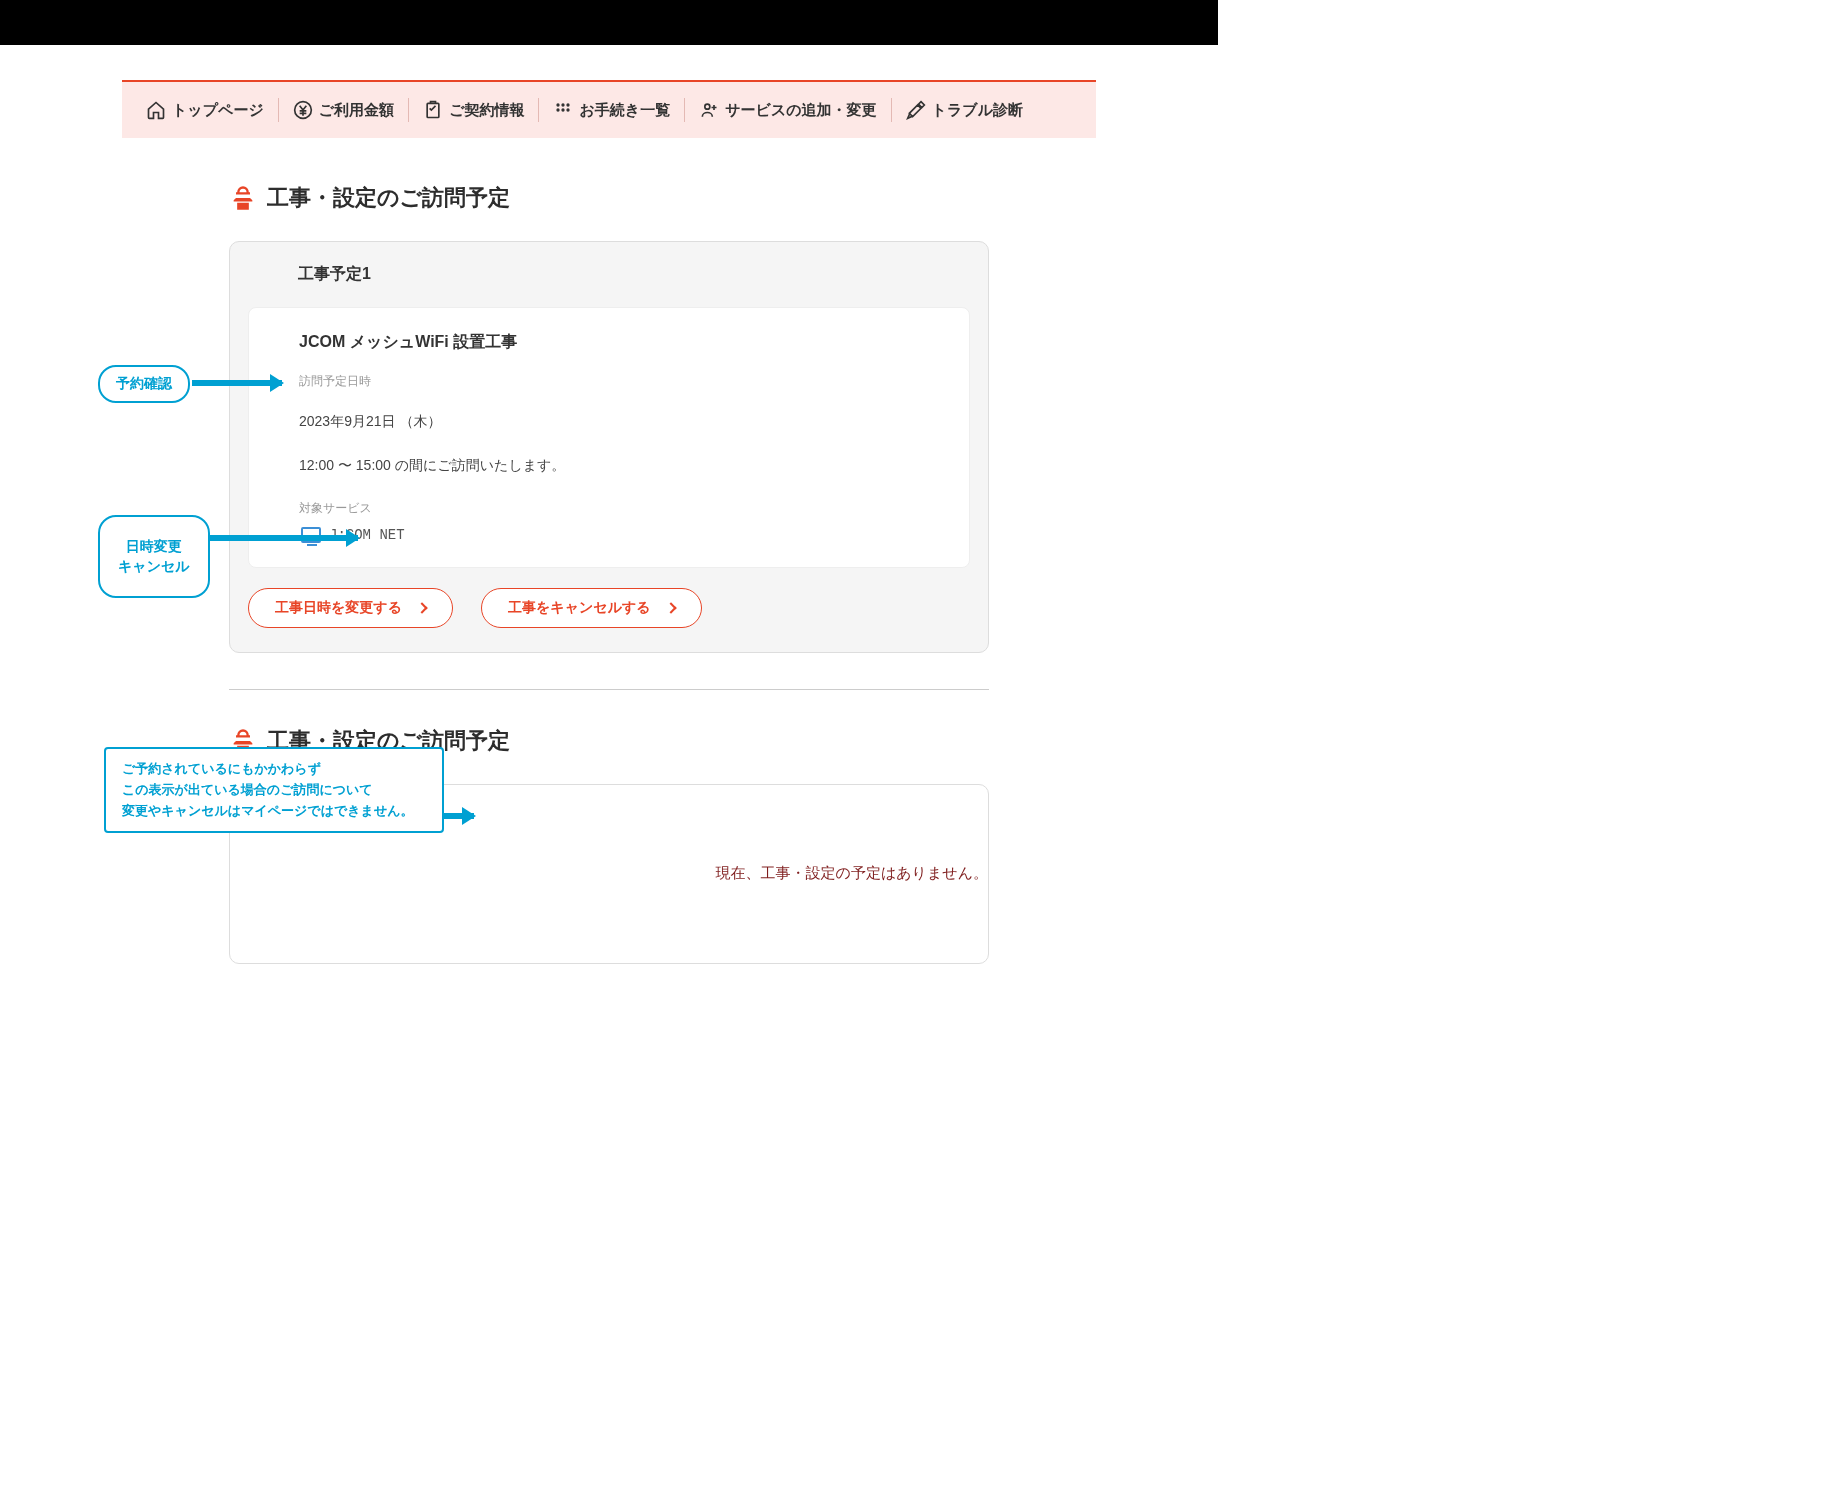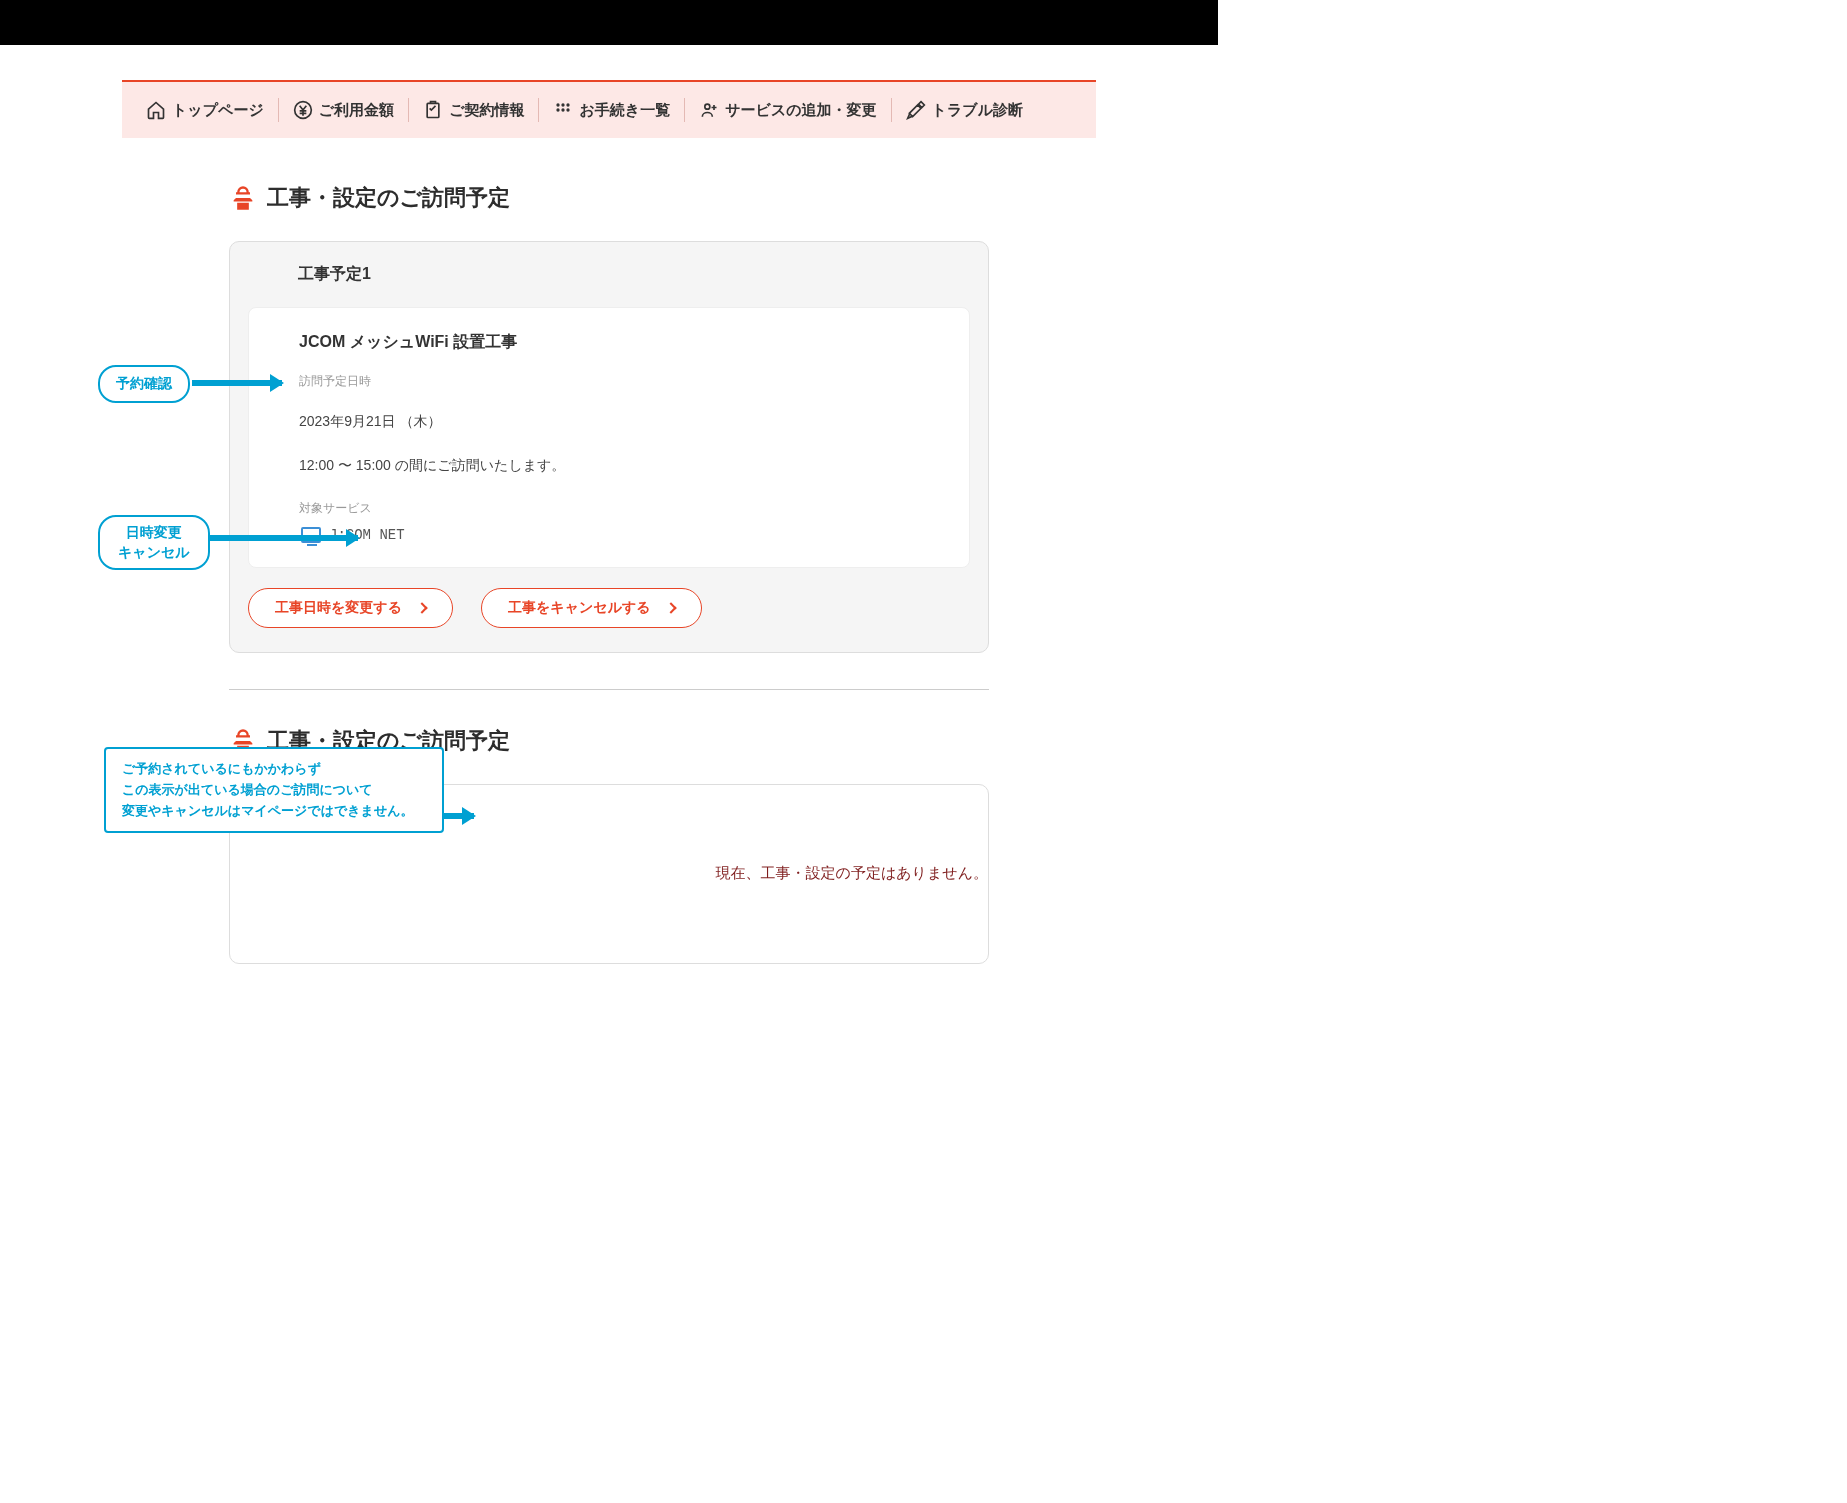--- a/index.html
+++ b/index.html
@@ -311,21 +311,21 @@
       <span>現在、工事・設定の予定はありません。</span>
     </div>
 
   </div>
 
   <div class="annot" style="left:98px; top:320px;">
     <span>予約確認</span>
   </div>
   <div class="arrow" style="left:192px; top:335px; width:90px;"></div>
 
-  <div class="annot" style="left:98px; top:470px; flex-direction:column; line-height:1.4; padding:6px 18px;">
+  <div class="annot" style="left:98px; top:470px; flex-direction:column; line-height:1.4; padding:20px 18px;">
     <span>日時変更</span>
     <span>キャンセル</span>
   </div>
   <div class="arrow" style="left:208px; top:490px; width:150px;"></div>
 
   <div class="annot annot-multi" style="left:104px; top:702px; width:340px;">
     <div>
       <div>ご予約されているにもかかわらず</div>
       <div>この表示が出ている場合のご訪問について</div>
       <div>変更やキャンセルはマイページではできません。</div>

